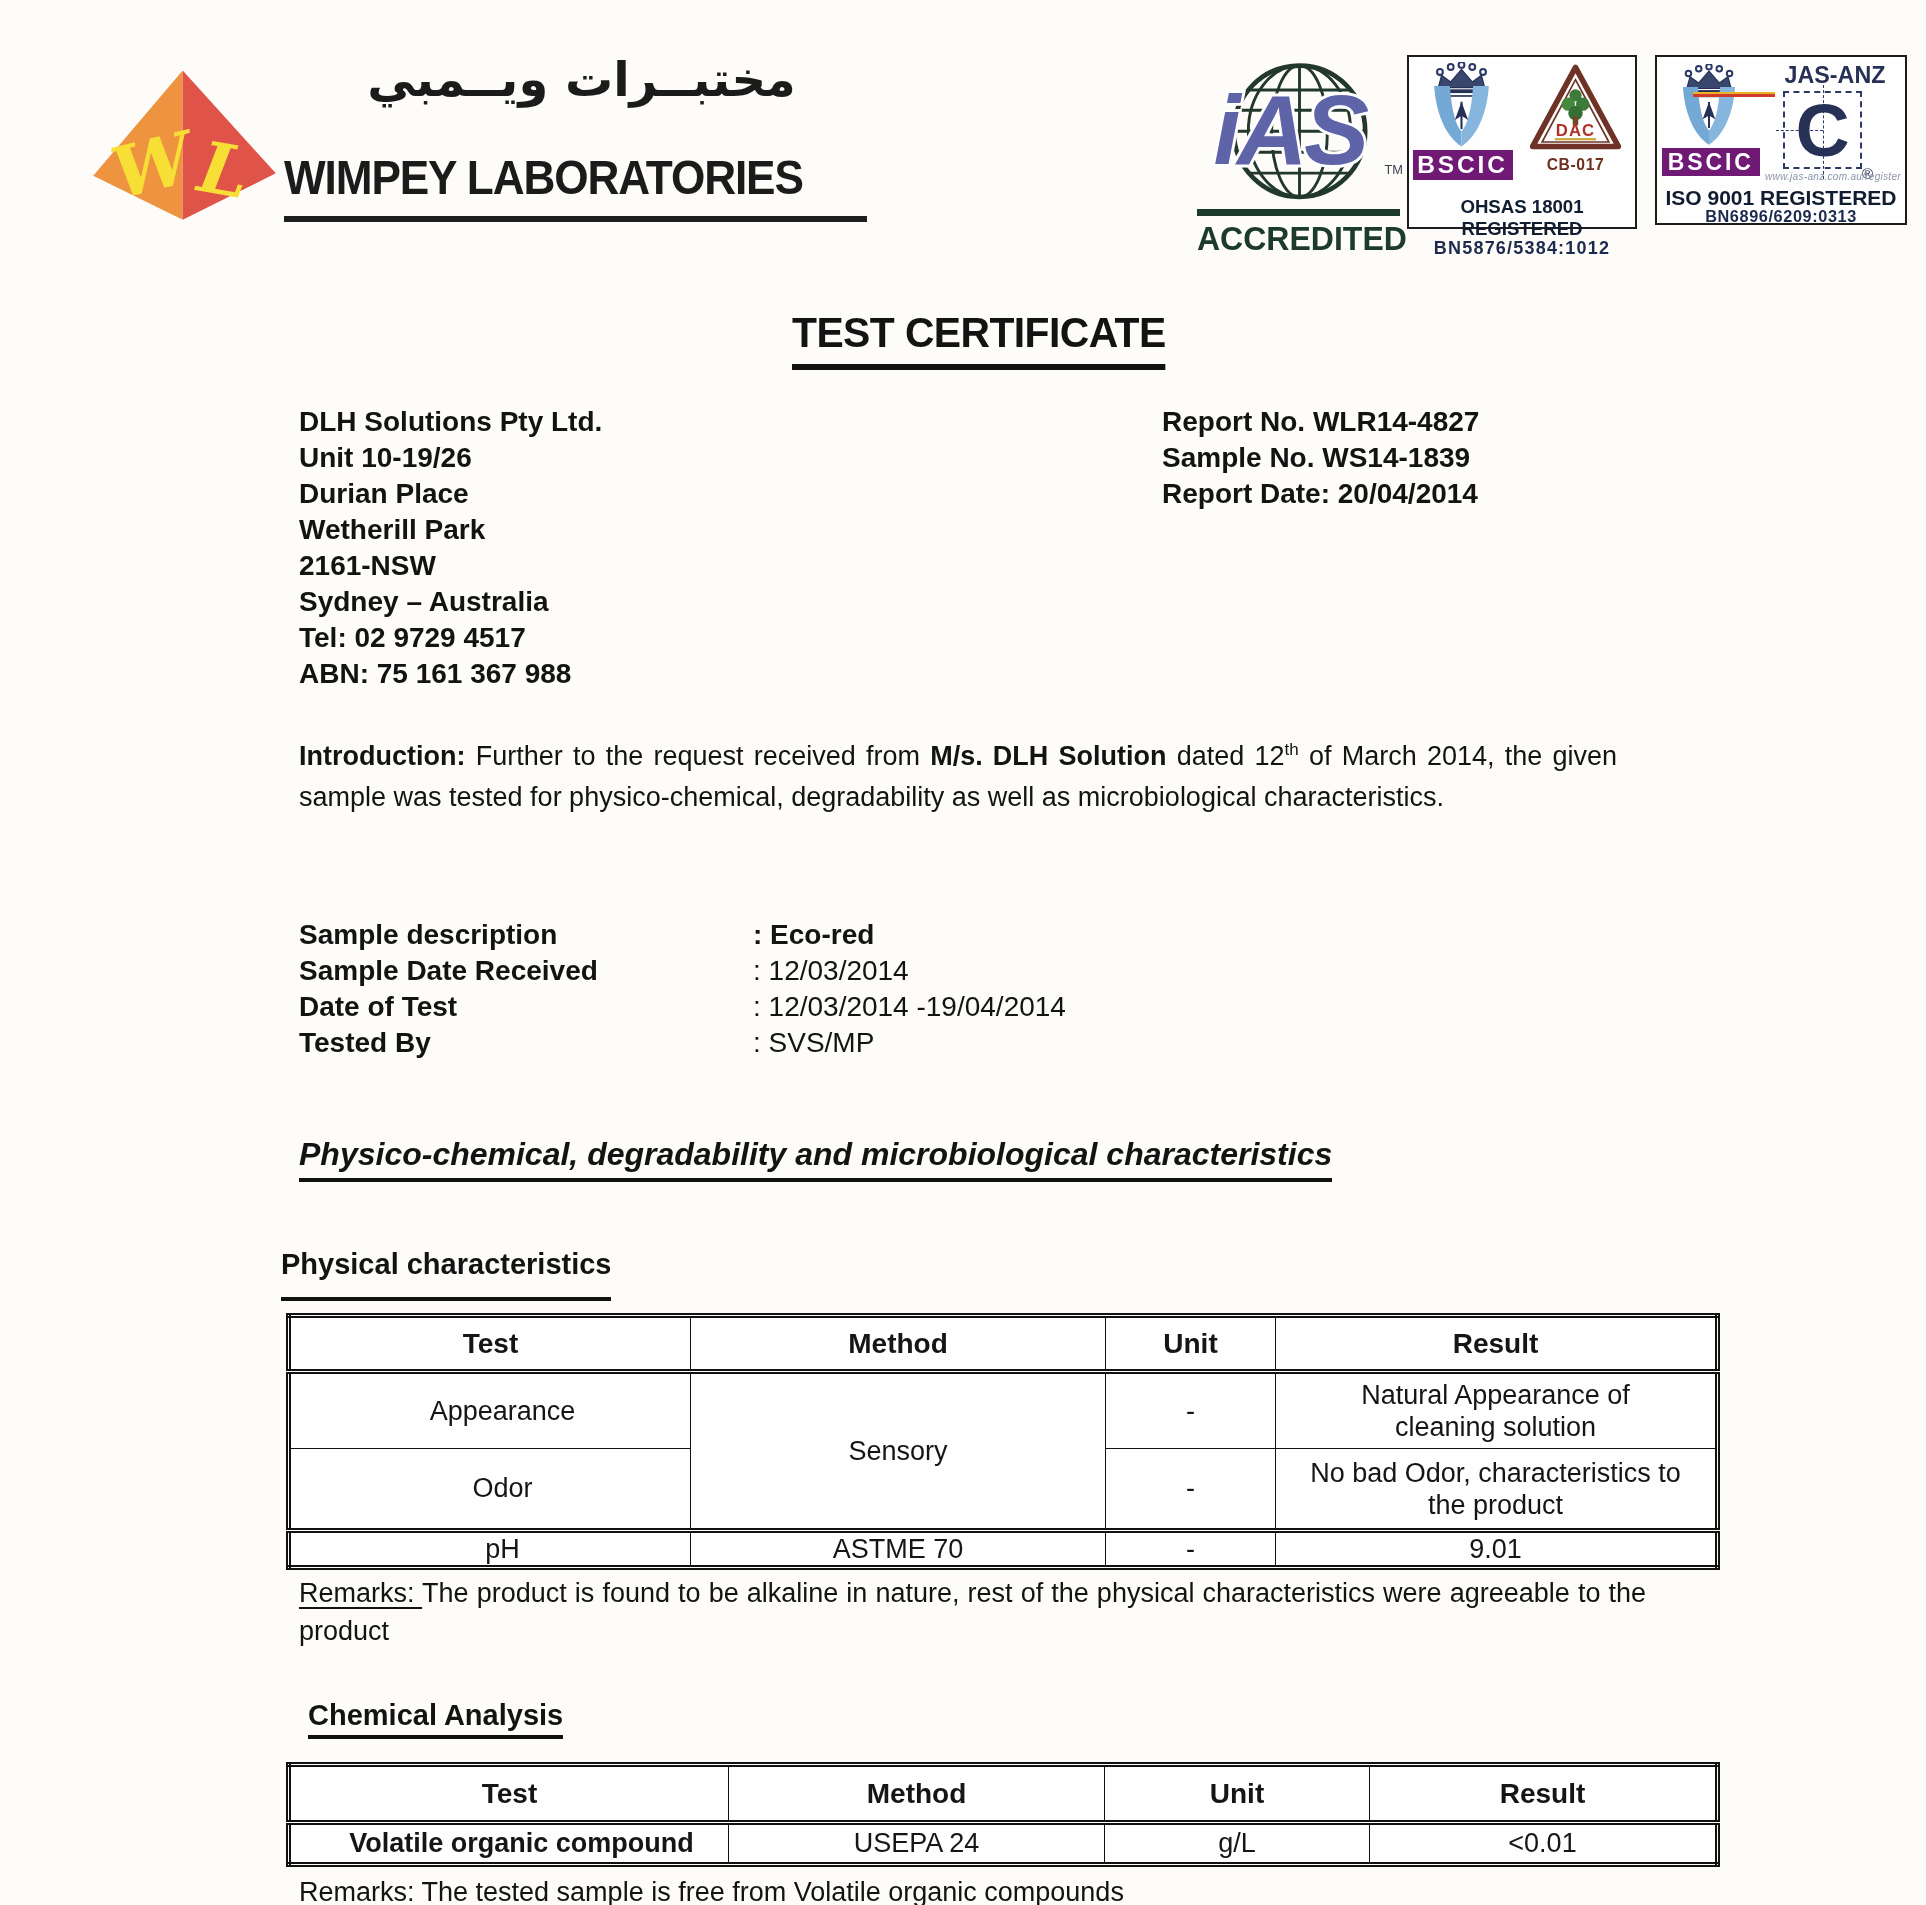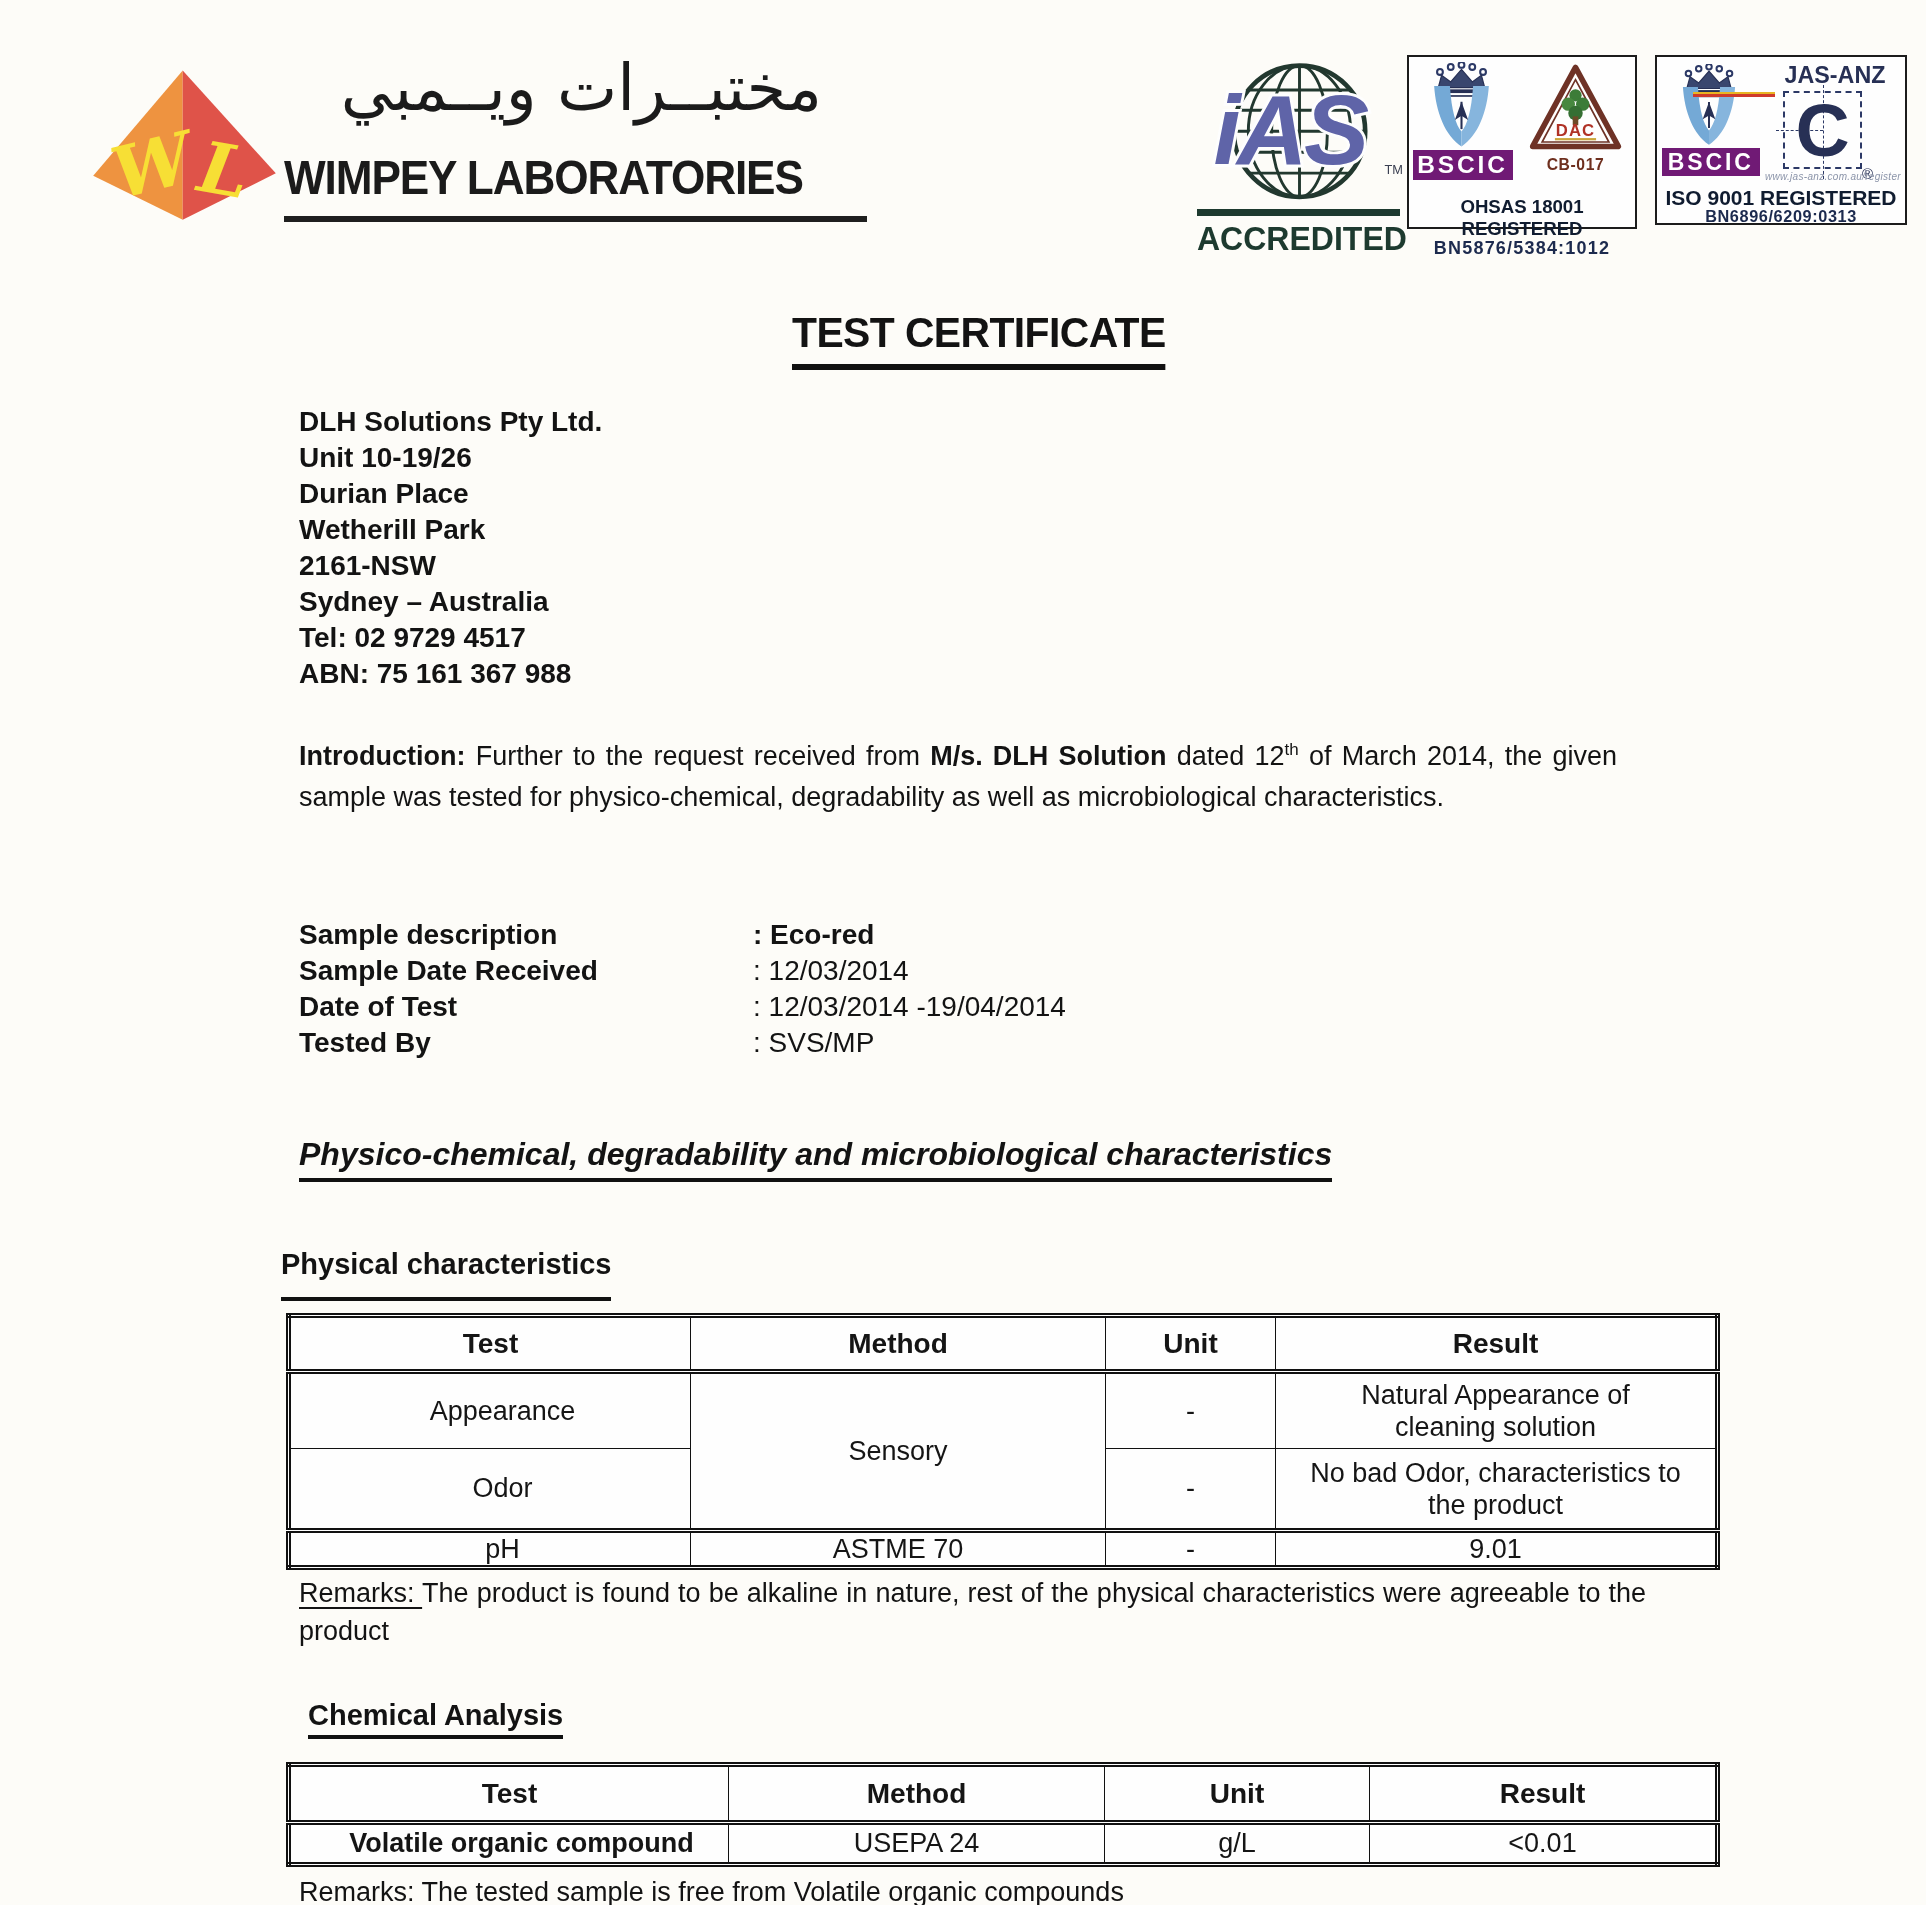--- a/index.html
+++ b/index.html
@@ -11,21 +11,21 @@
     font-family:"Liberation Sans", sans-serif;
     color:#131313;
     overflow:hidden;
   }
 
   
   .pyramid-svg { position:absolute; left:92px; top:69px; width:185px; height:153px; }
   .logo-arabic {
     position:absolute; left:287px; top:51px; width:589px;
     font-family:"DejaVu Sans", sans-serif;
-    font-size:64px; font-weight:normal; color:#1b1b1b;
+    font-size:48px; font-weight:bold; color:#1b1b1b;
     direction:rtl; text-align:center; white-space:nowrap;
   }
   .logo-company {
     position:absolute; left:284px; top:150px;
     font-size:48px; font-weight:bold; color:#1b1b1b;
     letter-spacing:-1.2px; white-space:nowrap;
     transform:scaleX(0.92); transform-origin:left center;
   }
   .logo-underline { position:absolute; left:284px; top:216px; width:583px; height:5.8px; background:#1f1f1f; }
 
@@ -265,20 +265,25 @@
     <span>DLH Solutions Pty Ltd.</span>
     <span>Unit 10-19/26</span>
     <span>Durian Place</span>
     <span>Wetherill Park</span>
     <span>2161-NSW</span>
     <span>Sydney – Australia</span>
     <span>Tel: 02 9729 4517</span>
     <span>ABN: 75 161 367 988</span>
   </div>
 
+  <div class="report-block">
+    <span>Report No. WLR14-4827</span>
+    <span>Sample No. WS14-1839</span>
+    <span>Report Date: 20/04/2014</span>
+  </div>
 
   <p class="intro"><span class="b">Introduction:</span><span> Further to the request received from </span><span class="b">M/s. DLH Solution</span><span> dated 12</span><sup>th</sup><span> of March 2014, the given sample was tested for physico-chemical, degradability as well as microbiological characteristics.</span></p>
 
   <div class="sample-block">
     <div class="si-row">
       <span class="si-label">Sample description</span>
       <span class="si-value bold">: Eco-red</span>
     </div>
     <div class="si-row">
       <span class="si-label">Sample Date Received</span>

